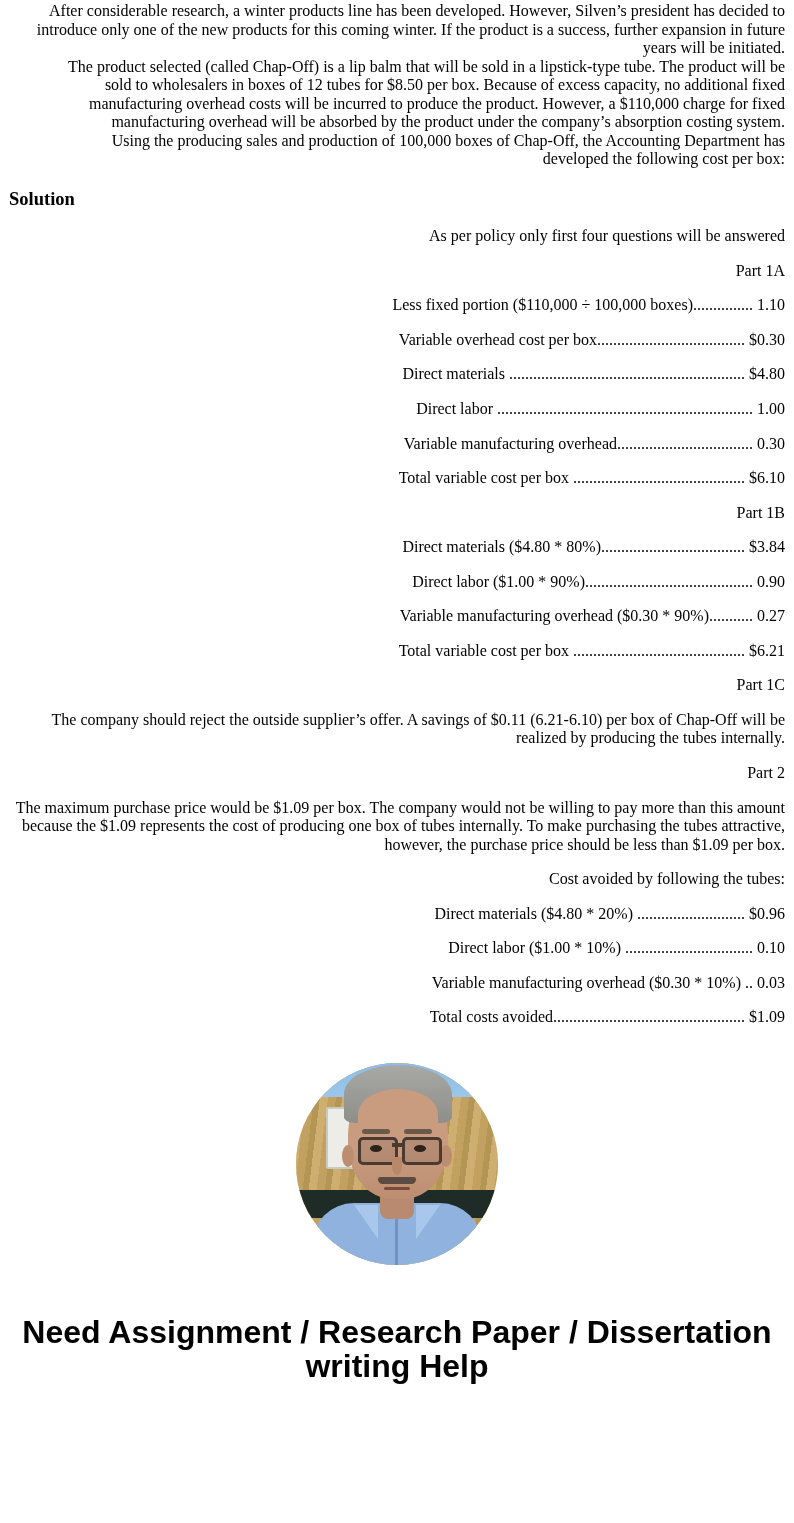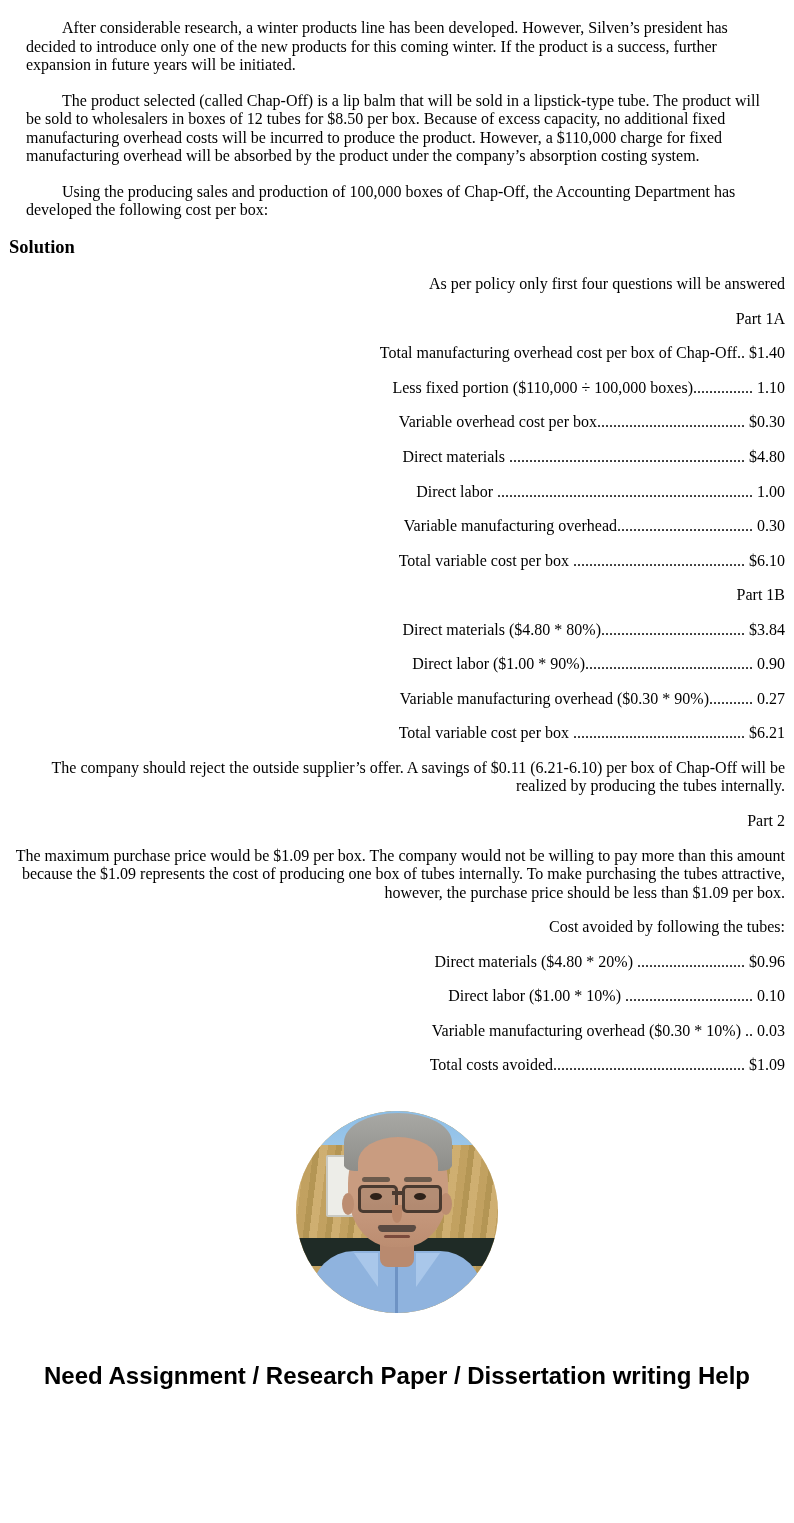--- a/index.html
+++ b/index.html
@@ -7,29 +7,30 @@
     width: 794px;
     font-family: "Liberation Serif", serif;
     font-size: 16px;
     color: #000000;
     padding-bottom: 28px;
   }
   .page { padding: 2px 9px 0 9px; }
 
   
   .intro p {
-    margin: 17px;
+    margin: 0;
     text-indent: 36px;
     line-height: 1.16;
+    text-align: right;
   }
 
   h3.solution-heading {
     font-size: 18.5px;
     font-weight: bold;
-    margin: 12px 0 18px 0;
+    margin: 20px 0 18px 0;
     line-height: 1.1;
   }
 
   .solution p {
     margin: 16px 0;
     line-height: 1.16;
     text-align: right;
   }
 
   
@@ -135,21 +136,21 @@
   }
   .av-mouth { left: 88px; top: 124px; width: 26px; height: 3px; background: #7A4A3C; border-radius: 2px; }
 
   
   .footer-banner {
     margin: 50px auto 0 auto;
     max-width: 780px;
     text-align: center;
     font-family: "Liberation Sans", sans-serif;
     font-weight: bold;
-    font-size: 24px;
+    font-size: 32px;
     line-height: 1.08;
     color: #000000;
   }
   .footer-banner div { margin: 0; }
 </style>
 </head>
 <body>
 
 <div class="page">
 
@@ -157,32 +158,32 @@
     <p>After considerable research, a winter products line has been developed. However, Silven’s president has decided to introduce only one of the new products for this coming winter. If the product is a success, further expansion in future years will be initiated.</p>
     <p>The product selected (called Chap-Off) is a lip balm that will be sold in a lipstick-type tube. The product will be sold to wholesalers in boxes of 12 tubes for $8.50 per box. Because of excess capacity, no additional fixed manufacturing overhead costs will be incurred to produce the product. However, a $110,000 charge for fixed manufacturing overhead will be absorbed by the product under the company’s absorption costing system.</p>
     <p>Using the producing sales and production of 100,000 boxes of Chap-Off, the Accounting Department has developed the following cost per box:</p>
   </div>
 
   <h3 class="solution-heading">Solution</h3>
 
   <div class="solution">
     <p>As per policy only first four questions will be answered</p>
     <p>Part 1A</p>
-    <p>Total manufacturing overhead cost per box of Chap-Off.. $1.40</p>
     <p>Less fixed portion ($110,000 ÷ 100,000 boxes)............... 1.10</p>
     <p>Variable overhead cost per box..................................... $0.30</p>
     <p>Direct materials ........................................................... $4.80</p>
     <p>Direct labor ................................................................ 1.00</p>
     <p>Variable manufacturing overhead.................................. 0.30</p>
     <p>Total variable cost per box ........................................... $6.10</p>
     <p>Part 1B</p>
     <p>Direct materials ($4.80 * 80%).................................... $3.84</p>
     <p>Direct labor ($1.00 * 90%).......................................... 0.90</p>
     <p>Variable manufacturing overhead ($0.30 * 90%)........... 0.27</p>
     <p>Total variable cost per box ........................................... $6.21</p>
+    <p>Part 1C</p>
     <p>The company should reject the outside supplier’s offer. A savings of $0.11 (6.21-6.10) per box of Chap-Off will be realized by producing the tubes internally.</p>
     <p>Part 2</p>
     <p>The maximum purchase price would be $1.09 per box. The company would not be willing to pay more than this amount because the $1.09 represents the cost of producing one box of tubes internally. To make purchasing the tubes attractive, however, the purchase price should be less than $1.09 per box.</p>
     <p>Cost avoided by following the tubes:</p>
     <p>Direct materials ($4.80 * 20%) ........................... $0.96</p>
     <p>Direct labor ($1.00 * 10%) ................................ 0.10</p>
     <p>Variable manufacturing overhead ($0.30 * 10%) .. 0.03</p>
     <p>Total costs avoided................................................ $1.09</p>
   </div>
 

